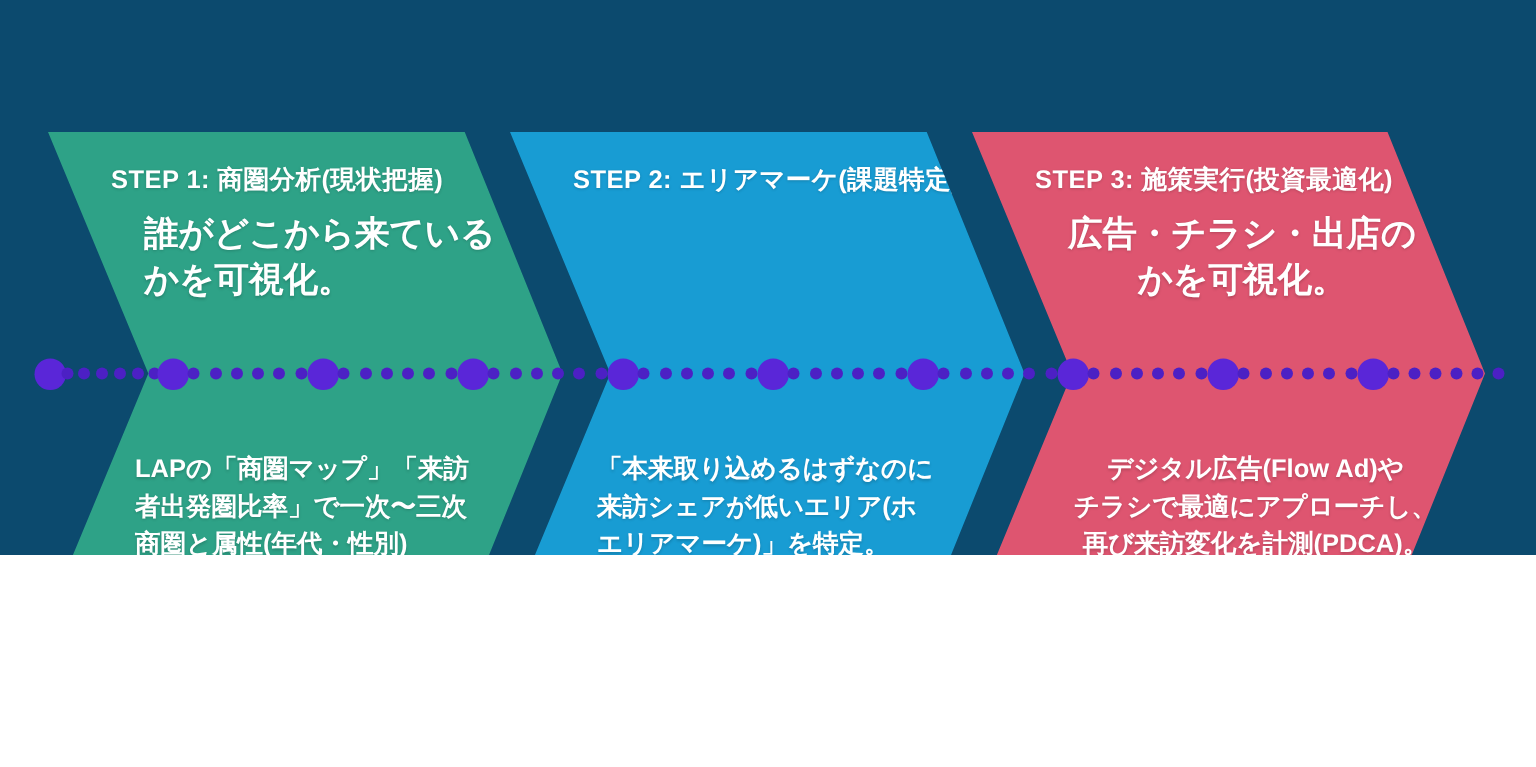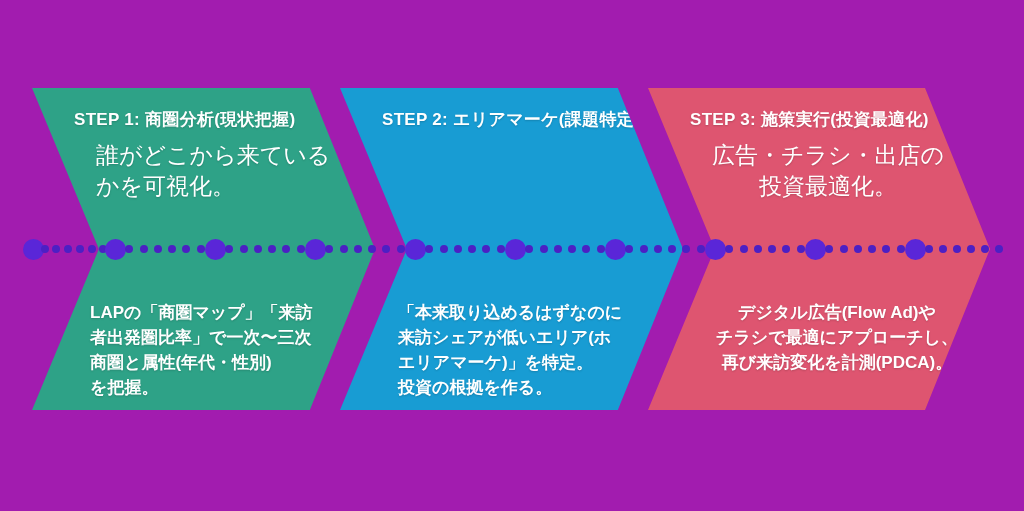--- a/index.html
+++ b/index.html
@@ -1,20 +1,20 @@
 <!DOCTYPE html>
 <html><head>
 <meta charset="utf-8">
 <style>
   html,body{margin:0;padding:0;background:#ffffff;}
   .canvas{
     position:relative;
     width:1024px;
-    height:511px;
-    background:#a21caf;
+    height:370px;
+    background:#0c4a6e;
     overflow:hidden;
     font-family:"Liberation Sans", sans-serif;
   }
   .chevron{
     position:absolute;
     top:88px;
     height:322px;
     width:343px;
     clip-path:polygon(0% 0%, 81% 0%, 100% 50%, 81% 100%, 0% 100%, 19.5% 50%);
   }
@@ -29,21 +29,21 @@
     font-weight:700;
     letter-spacing:0.3px;
     text-shadow:0 1px 2px rgba(0,0,0,0.18);
     white-space:nowrap;
   }
   .step-headline{
     position:absolute;
     left:64px; top:52px;
     color:#ffffff;
     font-size:23px;
-    font-weight:400;
+    font-weight:700;
     line-height:31px;
     white-space:pre-line;
     text-shadow:0 1px 2px rgba(0,0,0,0.18);
   }
   .step-detail{
     position:absolute;
     left:58px; top:212px;
     width:262px;
     color:#ffffff;
     font-size:17px;
@@ -81,21 +81,21 @@
     <div class="step-header">STEP 2: エリアマーケ(課題特定)</div>
     <div class="step-detail">「本来取り込めるはずなのに
 来訪シェアが低いエリア(ホ
 エリアマーケ)」を特定。
 投資の根拠を作る。</div>
   </div>
 
   <div class="chevron step3" style="background: rgb(222, 85, 112);">
     <div class="step-header">STEP 3: 施策実行(投資最適化)</div>
     <div class="step-headline">広告・チラシ・出店の
-投資最適化。</div>
+かを可視化。</div>
     <div class="step-detail">デジタル広告(Flow Ad)や
 チラシで最適にアプローチし、
 再び来訪変化を計測(PDCA)。</div>
   </div>
 
   <div class="dots">
       <div class="dot" style="width: 21px; height: 21px; left: 22.5px; top: 238.5px; background: rgb(90, 38, 216);"></div>
       <div class="dot" style="width: 8px; height: 8px; left: 40.7143px; top: 245px; background: rgb(76, 32, 196);"></div>
       <div class="dot" style="width: 8px; height: 8px; left: 52.4286px; top: 245px; background: rgb(76, 32, 196);"></div>
       <div class="dot" style="width: 8px; height: 8px; left: 64.1429px; top: 245px; background: rgb(76, 32, 196);"></div>

